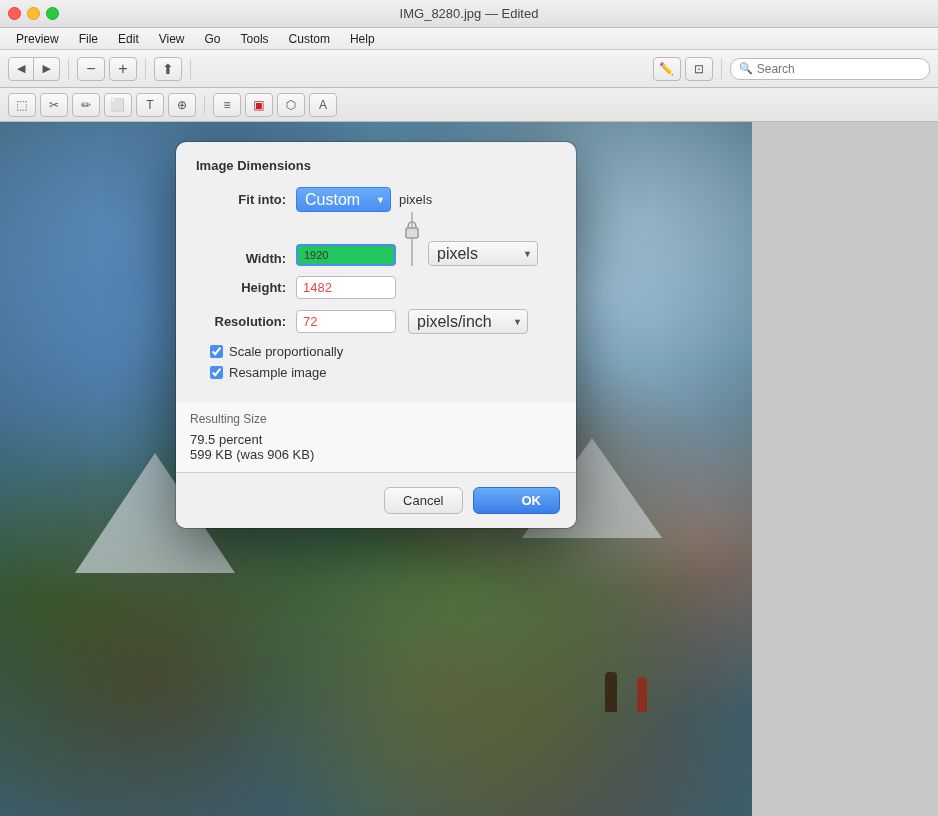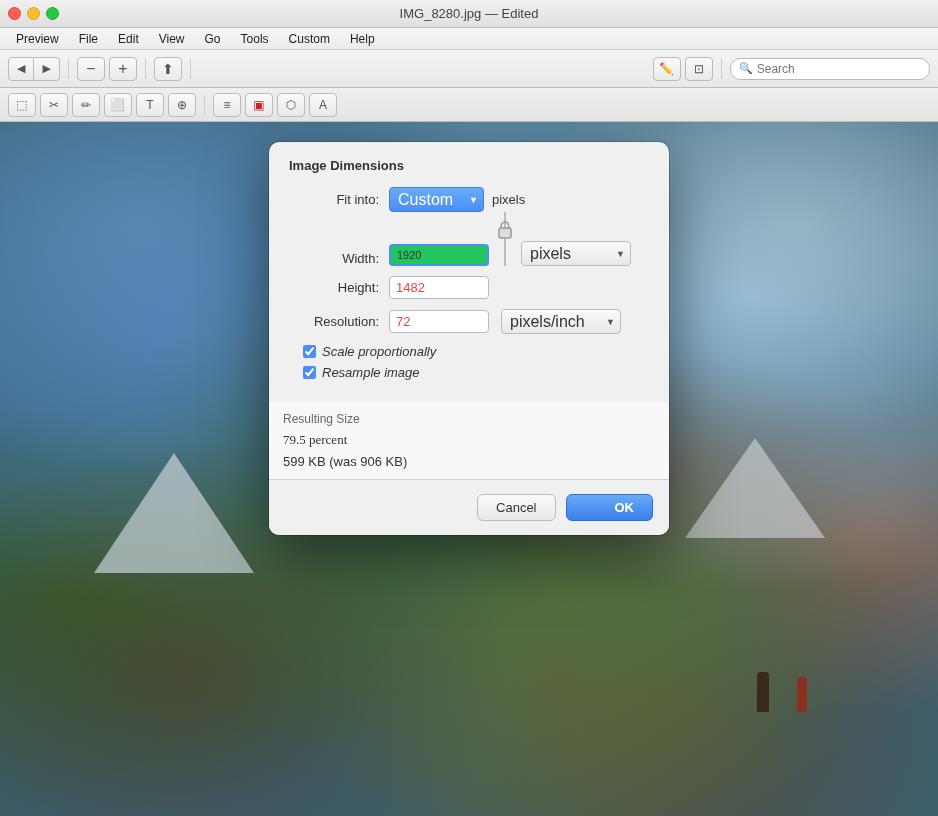--- a/index.html
+++ b/index.html
@@ -127,21 +127,21 @@
       display: flex;
       align-items: center;
       border-bottom: 1px solid #bbb;
       padding: 0 8px;
       gap: 4px;
     }
 
     
     .main-content {
       position: relative;
-      width: 938px;
+      width: 752px;
       height: calc(816px - 28px - 22px - 38px - 34px);
       overflow: hidden;
     }
 
     
     .painting-bg {
       width: 100%;
       height: 100%;
       background: 
         radial-gradient(ellipse at 20% 30%, #4a7aad 0%, transparent 40%),
@@ -246,20 +246,21 @@
       align-items: center;
       margin-bottom: 10px;
     }
 
     .form-label {
       font-size: 13px;
       color: #333;
       text-align: right;
       min-width: 90px;
       margin-right: 10px;
+      font-weight: bold;
     }
 
     select {
       appearance: none;
       -webkit-appearance: none;
       background: linear-gradient(to bottom, #fafafa, #e8e8e8);
       border: 1px solid #bbb;
       border-radius: 4px;
       padding: 3px 24px 3px 8px;
       font-size: 16px;
@@ -304,40 +305,38 @@
     }
 
     .checkbox-row input[type="checkbox"] {
       margin-right: 6px;
       accent-color: #4a8ef5;
     }
 
     .checkbox-label {
       font-size: 13px;
       color: #333;
-      font-style: italic;
     }
 
     .resulting-size-section {
       background: #f8f8f8;
       padding: 10px 14px;
       margin: 0 -0px;
     }
 
     .resulting-size-label {
       font-size: 12px;
       color: #666;
       margin-bottom: 6px;
     }
 
     .resulting-size-percent {
       font-size: 13px;
       color: #333;
-      margin-bottom: 6px;
-      font-family: Liberation Serif, serif;
+      margin-bottom: 0;
     }
 
     .resulting-size-bytes {
       font-size: 13px;
       color: #333;
     }
 
     .dialog-footer {
       display: flex;
       justify-content: flex-end;

